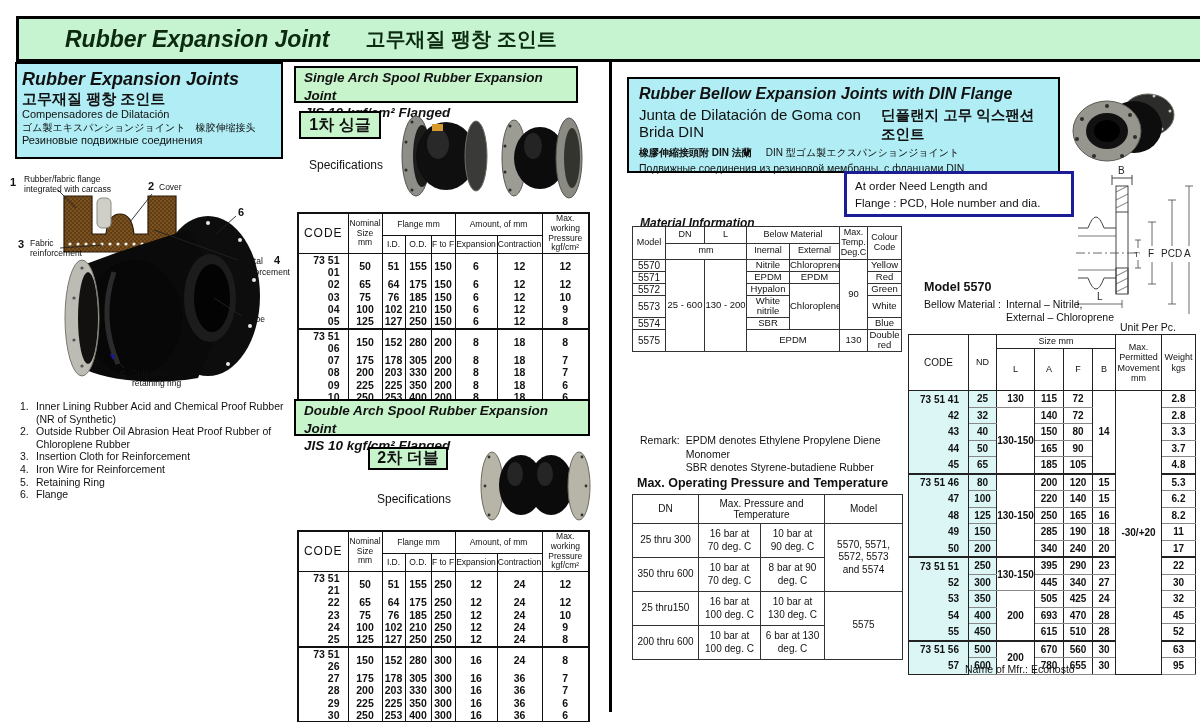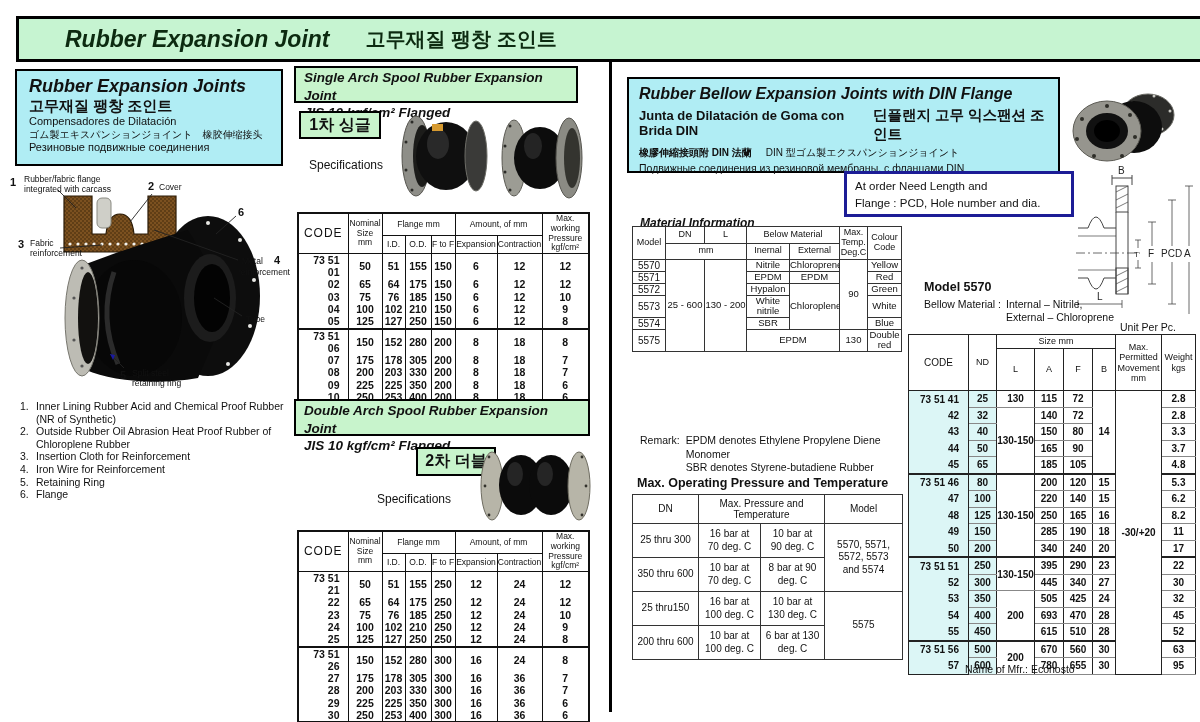--- a/index.html
+++ b/index.html
@@ -9,31 +9,31 @@
   .pre{white-space:pre-line;}
 
   
   .banner{left:16px;top:16px;width:1156px;height:40px;background:#c6f4d1;border:3px solid #000;
           display:flex;align-items:center;padding-left:46px;gap:36px;}
   .banner .en{font-size:23px;font-weight:bold;font-style:italic;color:#0c2a10;}
   .banner .ko{font-size:20px;font-weight:bold;color:#0c2a10;}
 
   
   .cyanbox{background:#b0edf4;border:2px solid #000;}
-  .introL{left:15px;top:69px;width:268px;height:97px;padding:5px 12px;box-sizing:border-box;}
+  .introL{left:15px;top:62px;width:268px;height:97px;padding:5px 5px;box-sizing:border-box;}
   .introL .t1{font-size:18px;font-weight:bold;font-style:italic;line-height:1.15;}
   .introL .t2{font-size:15px;font-weight:bold;line-height:1.2;}
   .introL .t3{font-size:11px;line-height:1.25;}
   .introL .t4{font-size:10px;line-height:1.3;}
   .introL .t5{font-size:11px;line-height:1.2;}
 
   .introR{left:627px;top:77px;width:433px;height:96px;padding:4px 10px;box-sizing:border-box;}
   .introR .t1{font-size:16px;font-weight:bold;font-style:italic;margin-top:2px;}
   .introR .row2{display:flex;justify-content:space-between;align-items:baseline;margin-top:3px;}
-  .introR .es{font-size:13px;font-weight:bold;}
+  .introR .es{font-size:15px;}
   .introR .ko{font-size:14.5px;font-weight:bold;}
   .introR .row3{display:flex;gap:14px;align-items:baseline;margin-top:2px;}
   .introR .zh{font-size:10px;font-weight:bold;}
   .introR .ja{font-size:10px;}
   .introR .ru{font-size:10.5px;margin-top:2px;}
 
   
   .greenbox{background:#c8f4cc;border:2.5px solid #000;box-sizing:border-box;}
   .sechead{padding:1px 8px;font-size:13.5px;font-weight:bold;font-style:italic;line-height:1.3;}
   .badge{display:flex;align-items:center;justify-content:center;font-size:16px;font-weight:bold;}
@@ -392,21 +392,21 @@
           <td class="c-f">200</td>
           <td class="c-exp">9</td>
           <td class="c-con">20</td>
           <td class="c-pres">6</td>
         </tr>
       </tbody>
   </table>
 
   <div class="abs greenbox sechead pre" style="left:294px;top:399px;width:296px;height:37px;">Double Arch Spool Rubber Expansion Joint
 JIS 10 kgf/cm² Flanged</div>
-  <div class="abs greenbox badge" style="left:368px;top:447px;width:80px;height:29px;margin-left:48px;">2차 더블</div>
+  <div class="abs greenbox badge" style="left:368px;top:447px;width:80px;height:23px;">2차 더블</div>
   <div class="abs speclabel" style="left:377px;top:492px;">Specifications</div>
 
   <svg class="abs" style="left:477px;top:437px;" width="117" height="97" viewBox="0 0 117 97">
     <ellipse cx="15" cy="49" rx="11" ry="34" fill="#b7b5a8" stroke="#6e6c60"></ellipse>
     <g fill="#33322c">
       <circle cx="12" cy="20" r="1.4"></circle>
         <circle cx="8" cy="49" r="1.4"></circle>
         <circle cx="12" cy="78" r="1.4"></circle>
     </g>
     <ellipse cx="44" cy="48" rx="22" ry="30" fill="#0b0b0b"></ellipse>

